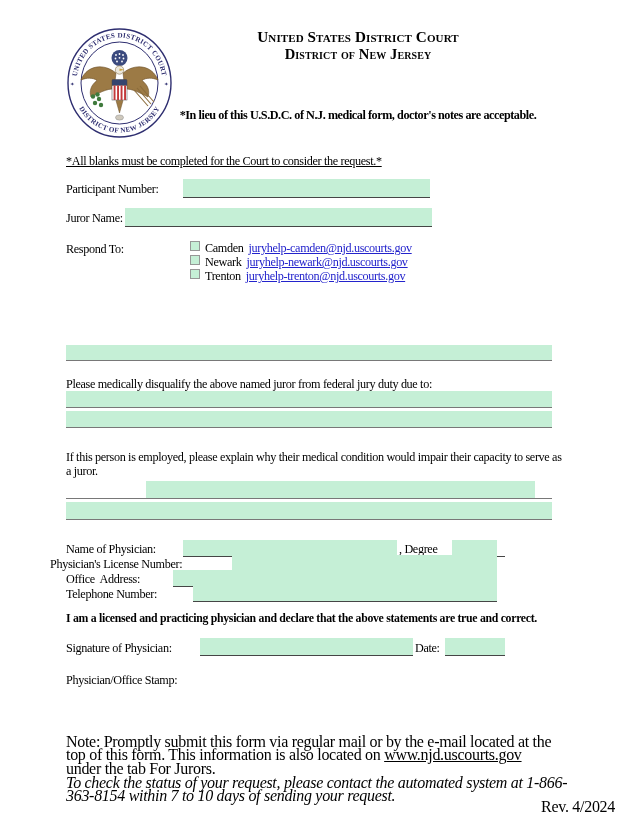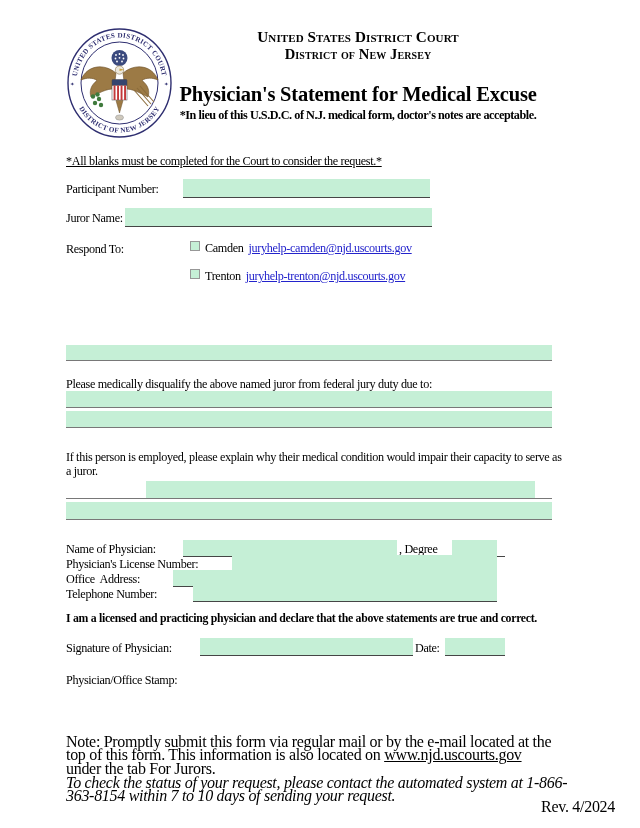--- a/index.html
+++ b/index.html
@@ -97,36 +97,40 @@
       </g>
 
       <ellipse cx="53.5" cy="90.5" rx="4" ry="2.6" fill="#cfc9bd" stroke="#8a8a8a" stroke-width="0.5"></ellipse>
     </g>
     <text x="4" y="59" font-size="5.5" fill="#2e2e70">✦</text>
     <text x="98" y="59" font-size="5.5" fill="#2e2e70">✦</text>
   </svg>
 
   <div class="abs hdr hdr-court" style="top:28px;">United States District Court</div>
   <div class="abs hdr hdr-court2" style="top:46px;">District of New Jersey</div>
-  <div class="abs hdr hdr-title" style="top:83px;">Physician's Statement for Medical Excuse</div>
   <div class="abs hdr hdr-sub" style="top:108px;">*In lieu of this U.S.D.C. of N.J. medical form, doctor's notes are acceptable.</div>
 
   <div class="abs u" style="left:66px;top:154px;">*All blanks must be completed for the Court to consider the request.*</div>
 
   <div class="abs" style="left:66px;top:182px;">Participant Number:</div>
   <div class="abs fld" style="left:183px;top:179px;width:247px;height:18px;"></div>
 
   <div class="abs" style="left:66px;top:211px;">Juror Name:</div>
   <div class="abs fld" style="left:125px;top:208px;width:307px;height:18px;"></div>
 
   <div class="abs" style="left:66px;top:242px;">Respond To:</div>
   <div class="abs opt-row" style="left:190px;top:241px;">
     <span class="cb"></span>
     <span>Camden</span>
     <a class="email">juryhelp-camden@njd.uscourts.gov</a>
+  </div>
+  <div class="abs opt-row" style="left:190px;top:255px;">
+    <span class="cb"></span>
+    <span>Newark</span>
+    <a class="email">juryhelp-newark@njd.uscourts.gov</a>
   </div>
   <div class="abs opt-row" style="left:190px;top:269px;">
     <span class="cb"></span>
     <span>Trenton</span>
     <a class="email">juryhelp-trenton@njd.uscourts.gov</a>
   </div>
 
 
   <div class="abs scoreline" style="left:66px;top:345px;width:486px;height:15px;"></div>
 
@@ -139,21 +143,21 @@
   <div class="abs bareline" style="left:66px;top:498px;width:486px;"></div>
   <div class="abs scoreline" style="left:66px;top:502px;width:486px;height:17px;"></div>
 
   <div class="abs" style="left:66px;top:542px;">Name of Physician:</div>
   <div class="abs fld" style="left:183px;top:540px;width:214px;height:16px;"></div>
   <div class="abs" style="left:399px;top:542px;">, Degree</div>
   <div class="abs fld-wrap" style="left:452px;top:540px;width:53px;height:16px;">
     <span class="green-in" style="width:45px;"></span>
   </div>
 
-  <div class="abs" style="left:66px;top:557px;">Physician's License Number:</div>
+  <div class="abs" style="left:50px;top:557px;">Physician's License Number:</div>
   <div class="abs fld" style="left:232px;top:555px;width:265px;height:16px;"></div>
 
   <div class="abs lbl" style="left:66px;top:572px;">Office  Address:</div>
   <div class="abs fld" style="left:173px;top:570px;width:324px;height:16px;"></div>
 
   <div class="abs" style="left:66px;top:587px;">Telephone Number:</div>
   <div class="abs fld" style="left:193px;top:585px;width:304px;height:16px;"></div>
 
   <div class="abs b nowrap" style="left:66px;top:611px;font-size:11.8px;letter-spacing:-0.3px;">I am a licensed and practicing physician and declare that the above statements are true and correct.</div>
 

